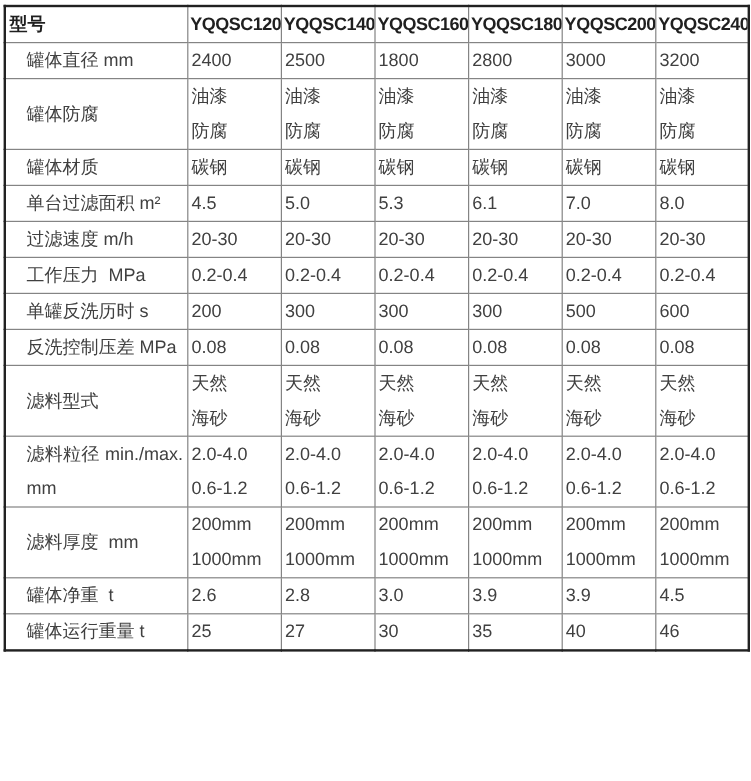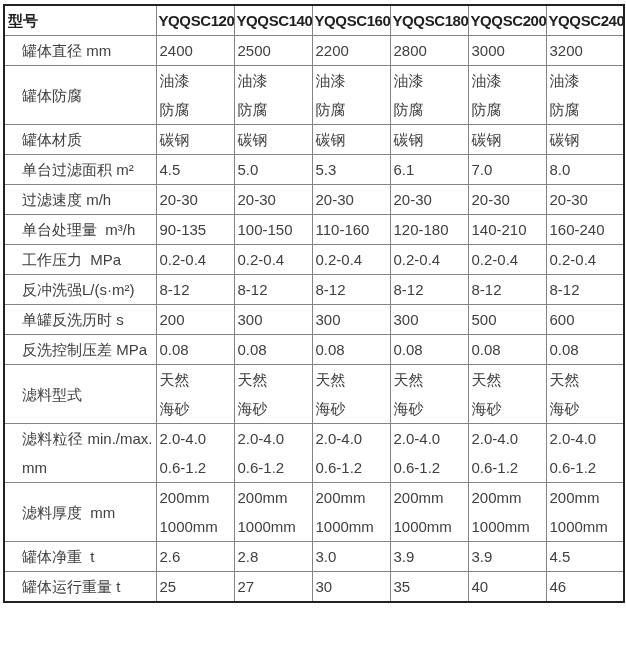--- a/index.html
+++ b/index.html
@@ -77,21 +77,21 @@
         <th>YQQSC200</th>
         <th>YQQSC240</th>
       </tr>
     </thead>
     <tbody>
         <tr>
     <td class="label">罐体直径 mm</td>
 
   <td class="val">2400</td>
           <td class="val">2500</td>
-          <td class="val">2200</td>
+          <td class="val">1800</td>
           <td class="val">2800</td>
           <td class="val">3000</td>
           <td class="val">3200</td>
         </tr>
         <tr>
     <td class="label">罐体防腐</td>
 
   <td class="val">油漆
 防腐</td>
           <td class="val">油漆
@@ -129,48 +129,28 @@
     <td class="label">过滤速度 m/h</td>
 
   <td class="val">20-30</td>
           <td class="val">20-30</td>
           <td class="val">20-30</td>
           <td class="val">20-30</td>
           <td class="val">20-30</td>
           <td class="val">20-30</td>
         </tr>
         <tr>
-    <td class="label">单台处理量  m³/h</td>
-
-  <td class="val">90-135</td>
-          <td class="val">100-150</td>
-          <td class="val">110-160</td>
-          <td class="val">120-180</td>
-          <td class="val">140-210</td>
-          <td class="val">160-240</td>
-        </tr>
-        <tr>
     <td class="label">工作压力  MPa</td>
 
   <td class="val">0.2-0.4</td>
           <td class="val">0.2-0.4</td>
           <td class="val">0.2-0.4</td>
           <td class="val">0.2-0.4</td>
           <td class="val">0.2-0.4</td>
           <td class="val">0.2-0.4</td>
-        </tr>
-        <tr>
-    <td class="label">反冲洗强L/(s·m²)</td>
-
-  <td class="val">8-12</td>
-          <td class="val">8-12</td>
-          <td class="val">8-12</td>
-          <td class="val">8-12</td>
-          <td class="val">8-12</td>
-          <td class="val">8-12</td>
         </tr>
         <tr>
     <td class="label">单罐反洗历时 s</td>
 
   <td class="val">200</td>
           <td class="val">300</td>
           <td class="val">300</td>
           <td class="val">300</td>
           <td class="val">500</td>
           <td class="val">600</td>

